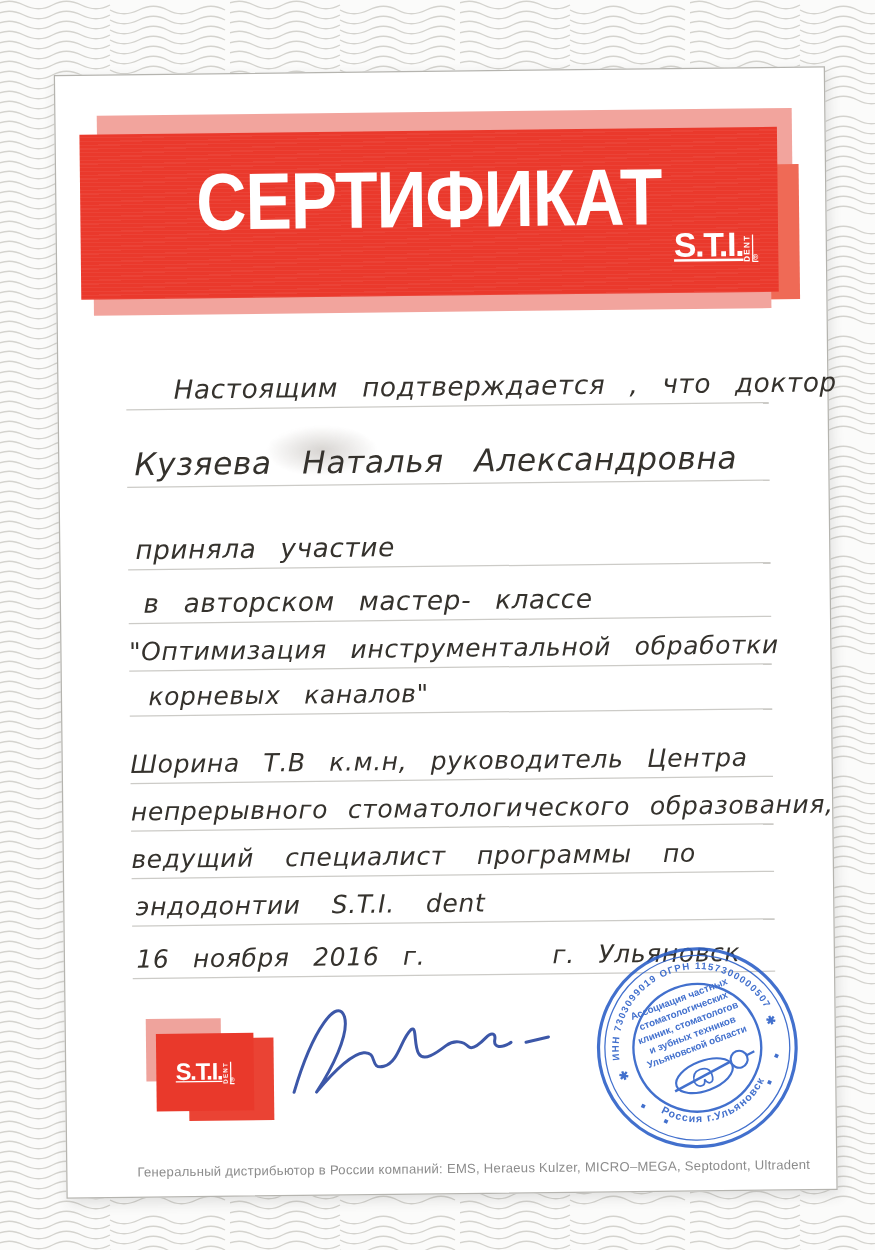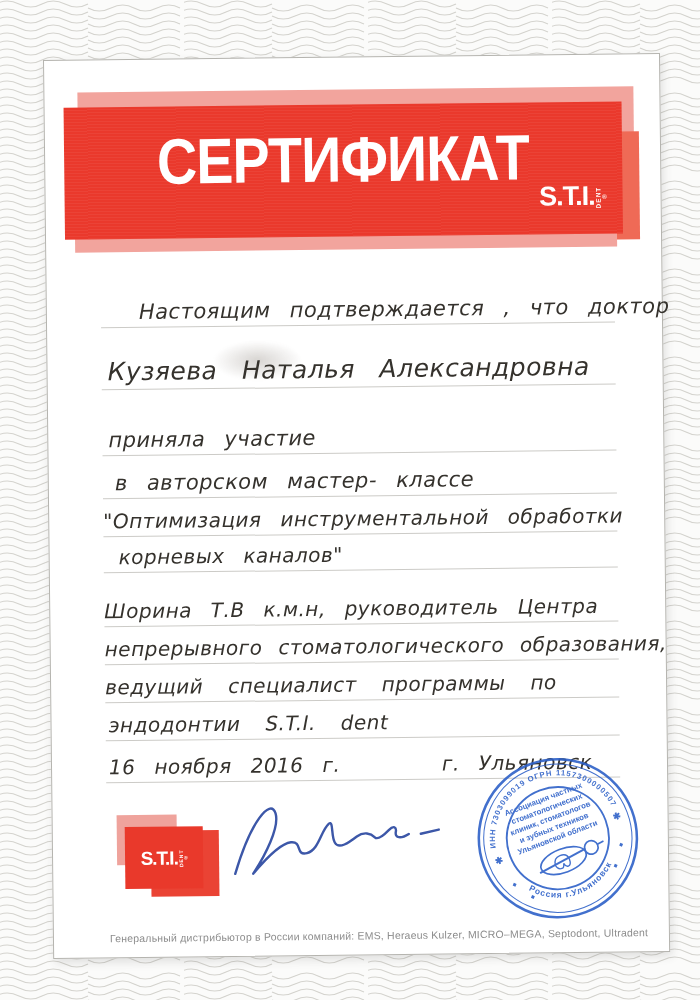--- a/index.html
+++ b/index.html
@@ -26,21 +26,21 @@
     position:absolute;inset:0;background:#ea392c;
     background-image:repeating-linear-gradient(0deg, rgba(255,255,255,.05) 0 1px, rgba(0,0,0,0) 1px 3px);
     display:flex;align-items:center;justify-content:center;
   }
   .title{
     color:#ffffff;font-weight:bold;font-size:64px;line-height:1;
     letter-spacing:-1px;transform:scaleX(.87);margin-top:-22px;
     font-family:"Liberation Sans", sans-serif;
   }
   
-  .sti{display:flex;align-items:center;color:#fff;line-height:1;}
+  .sti{display:flex;align-items:flex-end;color:#fff;line-height:1;text-decoration:underline;}
   .sti .sti-main{font-weight:bold;letter-spacing:-1px;}
   .sti .sti-dent{writing-mode:vertical-rl;transform:rotate(180deg);font-weight:bold;margin-left:1px;letter-spacing:1px;}
   .sti .sti-reg{font-weight:bold;}
   .sti-banner{position:absolute;right:16px;bottom:24px;}
   .sti-banner .sti-main{font-size:27px;}
   .sti-banner .sti-dent{font-size:6.5px;margin-top:3px;}
   .sti-banner .sti-reg{font-size:6px;margin-top:1px;}
   
   .wl{
     position:absolute;left:54px;width:514px;

